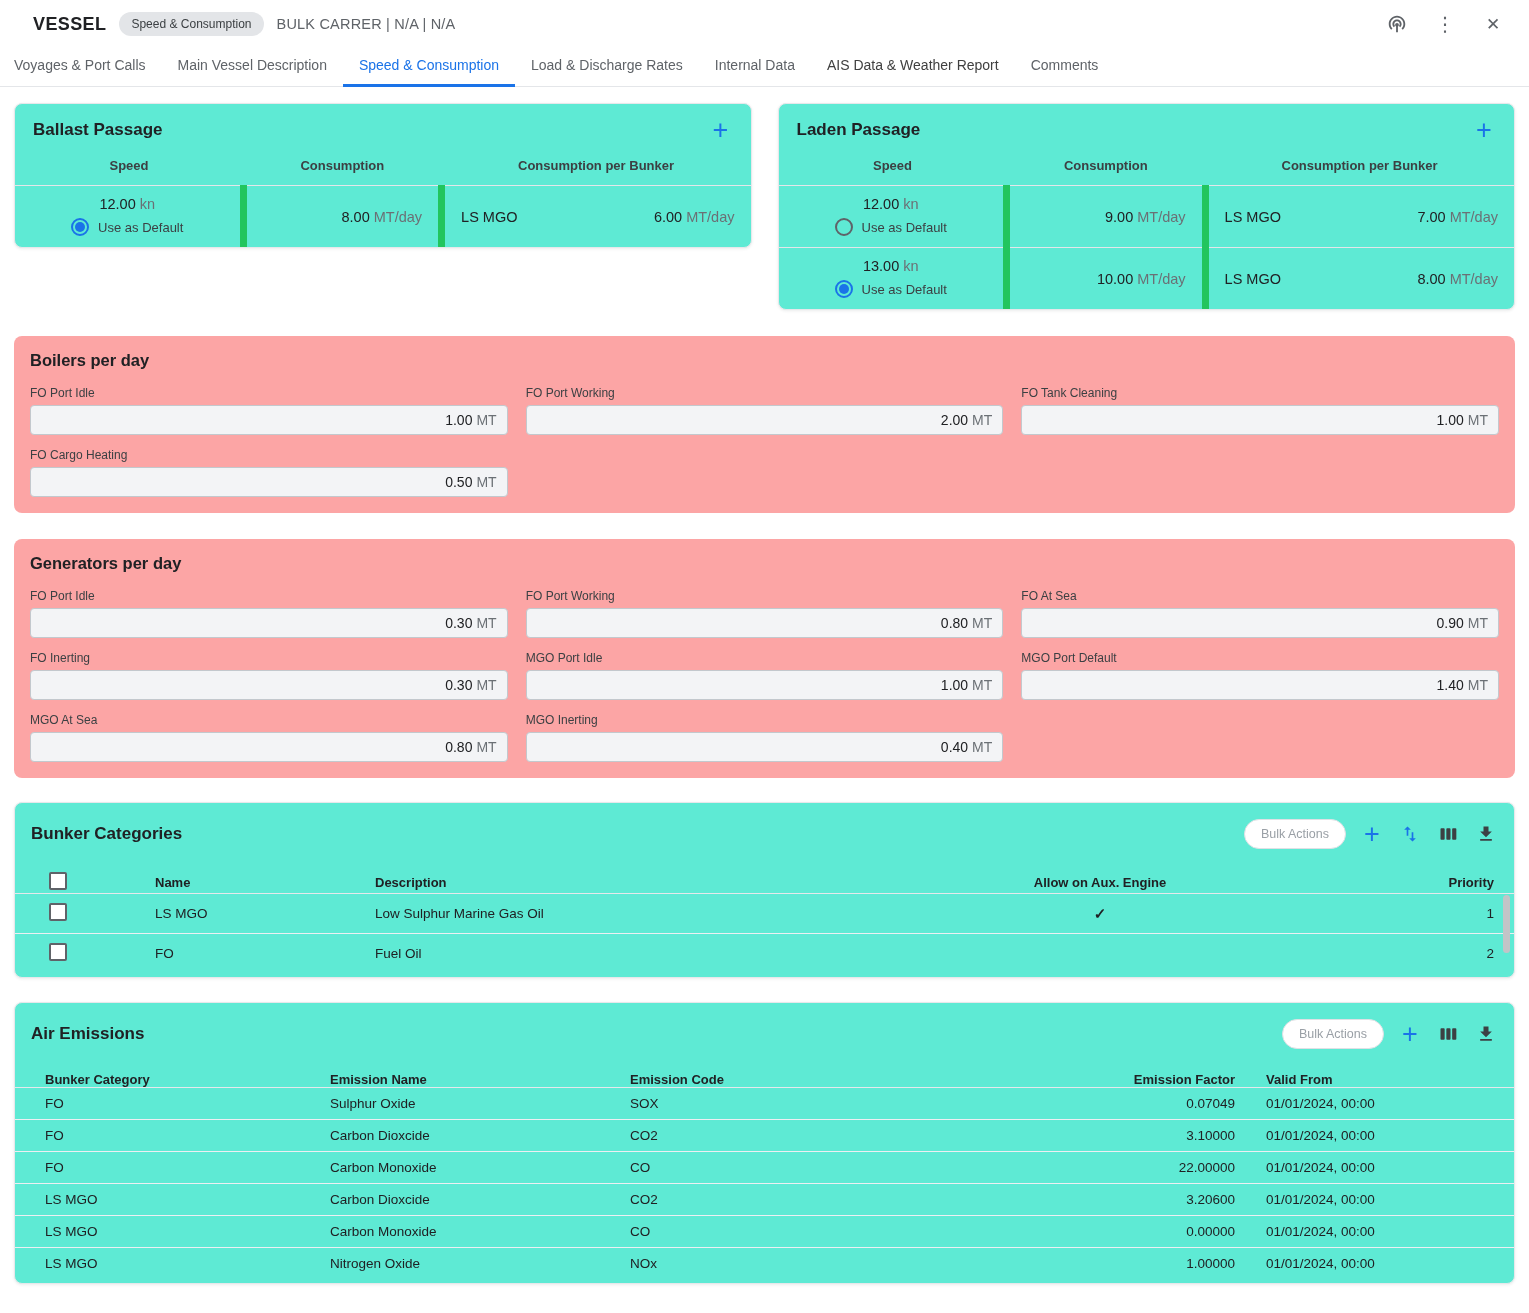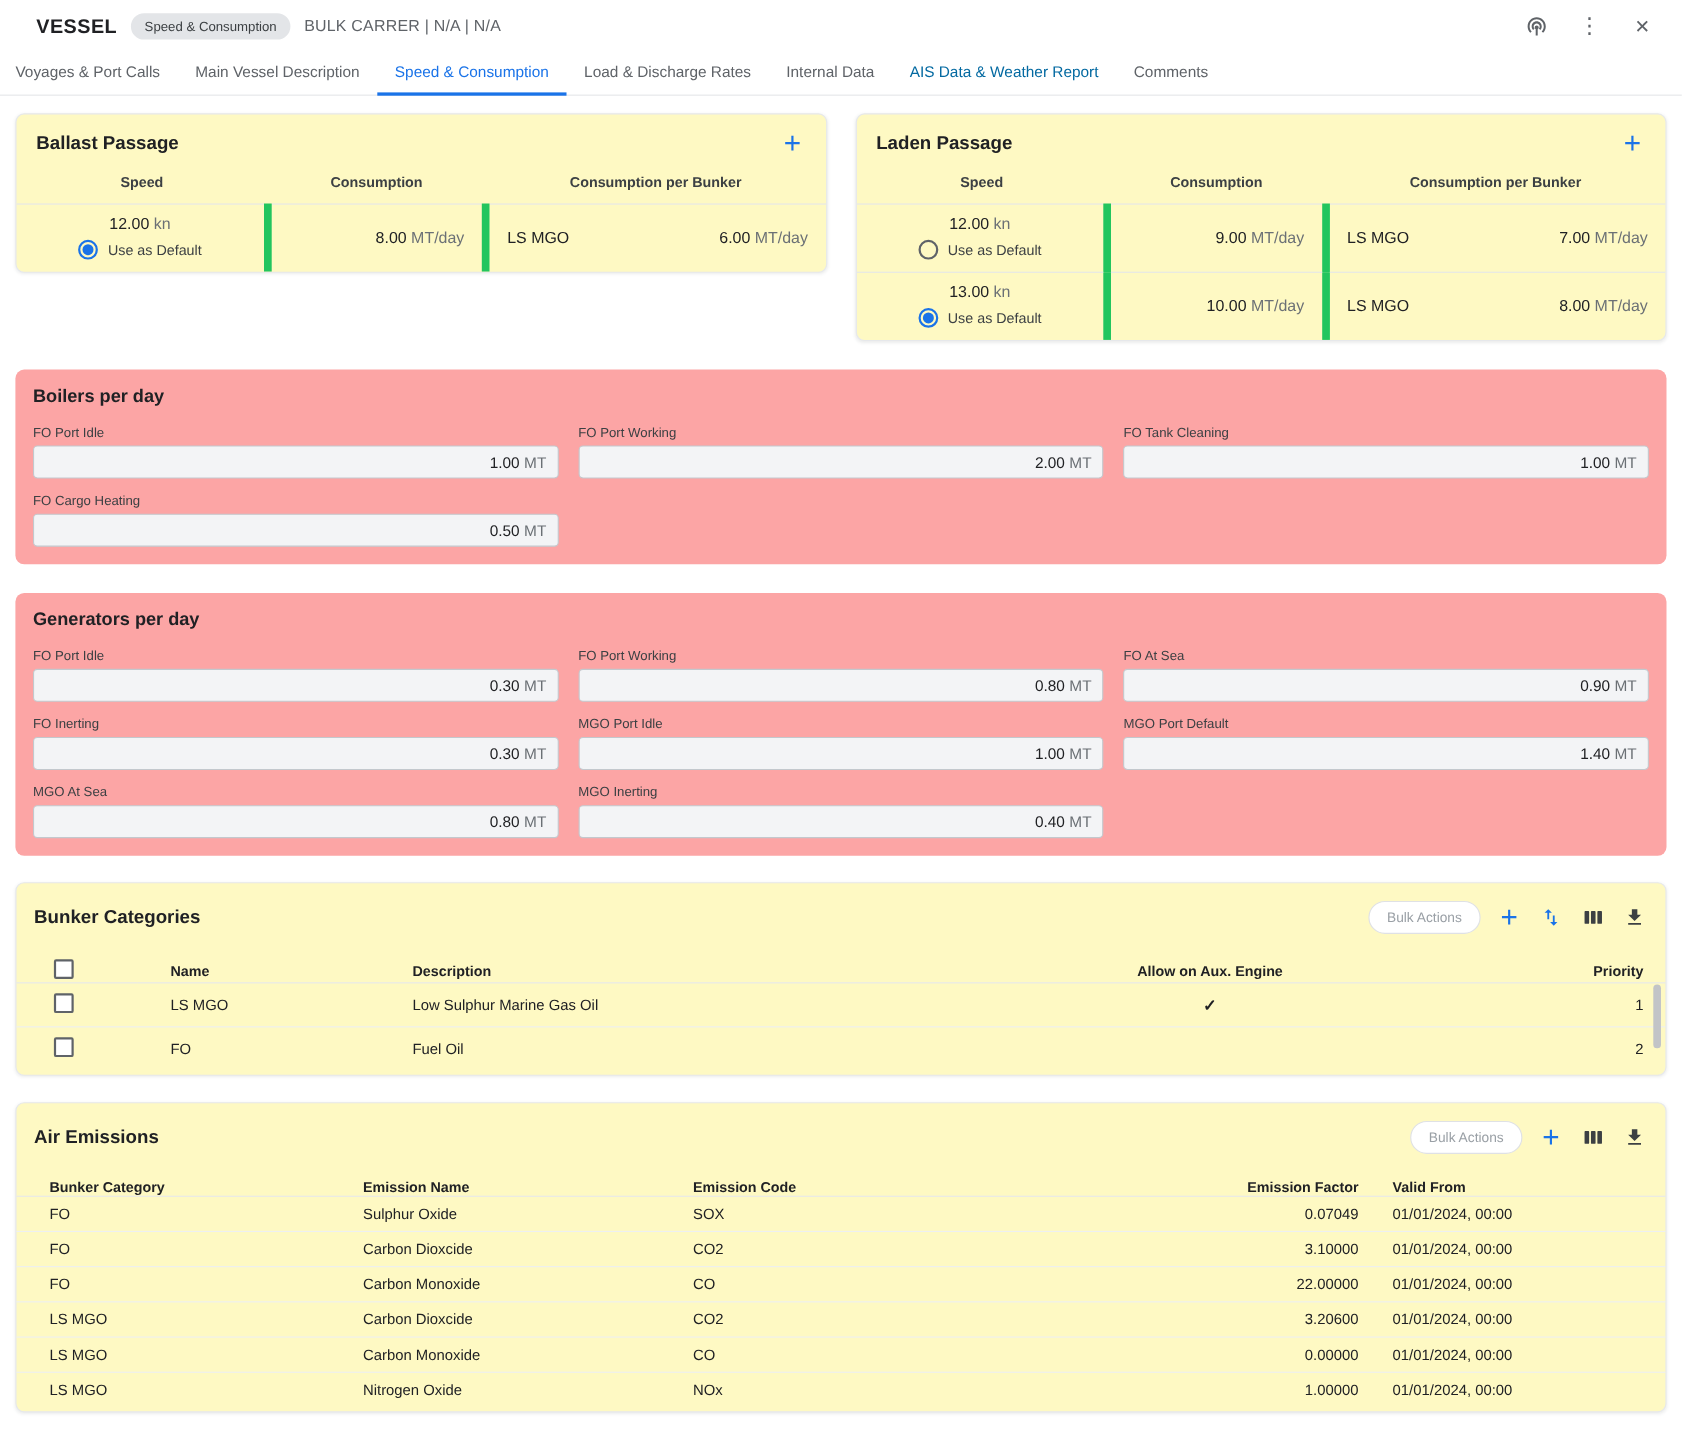--- a/index.html
+++ b/index.html
@@ -16,24 +16,24 @@
   .subtitle { color:#5f6368; font-size:14.5px; font-weight:500; letter-spacing:.2px; }
   .topbar-right { display:flex; align-items:center; gap:24px; }
   .icon-btn { display:inline-flex; align-items:center; justify-content:center; width:24px; height:24px; cursor:pointer; color:#5f6368; }
   .kebab { font-size:20px; line-height:1; }
   .close { font-size:17px; line-height:1; }
   
   .tabs { display:flex; border-bottom:1px solid #e4e6e9; padding-left:0; height:41px; }
   .tab { display:flex; align-items:center; padding:0 16px; font-size:14px; color:#5f6368; cursor:pointer; border-bottom:3px solid transparent; white-space:nowrap; margin-bottom:-1px; }
   .tab:first-child { padding-left:14px; }
   .tab.active { color:#1a73e8; border-bottom-color:#1a73e8; }
-  .tab.muted { color:#0369a1; }
+  .tab.muted { color:#404040; }
   
   main { padding:0 14px 20px; }
-  .card { background:#fef9c3; border:1px solid #e6e8eb; border-radius:8px; box-shadow:0 1px 3px rgba(60,64,67,.10); }
+  .card { background:#5eead4; border:1px solid #e6e8eb; border-radius:8px; box-shadow:0 1px 3px rgba(60,64,67,.10); }
   .passage-row { display:flex; gap:26px; margin-top:16px; align-items:flex-start; }
   .passage-card { flex:1; overflow:hidden; }
   .card-head { display:flex; align-items:center; justify-content:space-between; padding:15px 18px 9px; }
   .card-title { margin:0; font-size:17px; font-weight:600; color:#202124; }
   .plus-btn { color:#1a73e8; font-size:27px; font-weight:300; line-height:22px; width:24px; text-align:center; cursor:pointer; user-select:none; }
   
   .passage-table { width:100%; border-collapse:collapse; table-layout:fixed; }
   .passage-table th { font-size:13px; font-weight:700; color:#3c4043; text-align:center; padding:8px 8px 12px; }
   .passage-table td { border-top:1px solid #e4e6e9; vertical-align:middle; font-size:14.5px; }
   .passage-table td + td { border-left:7px solid #22c55e; }

